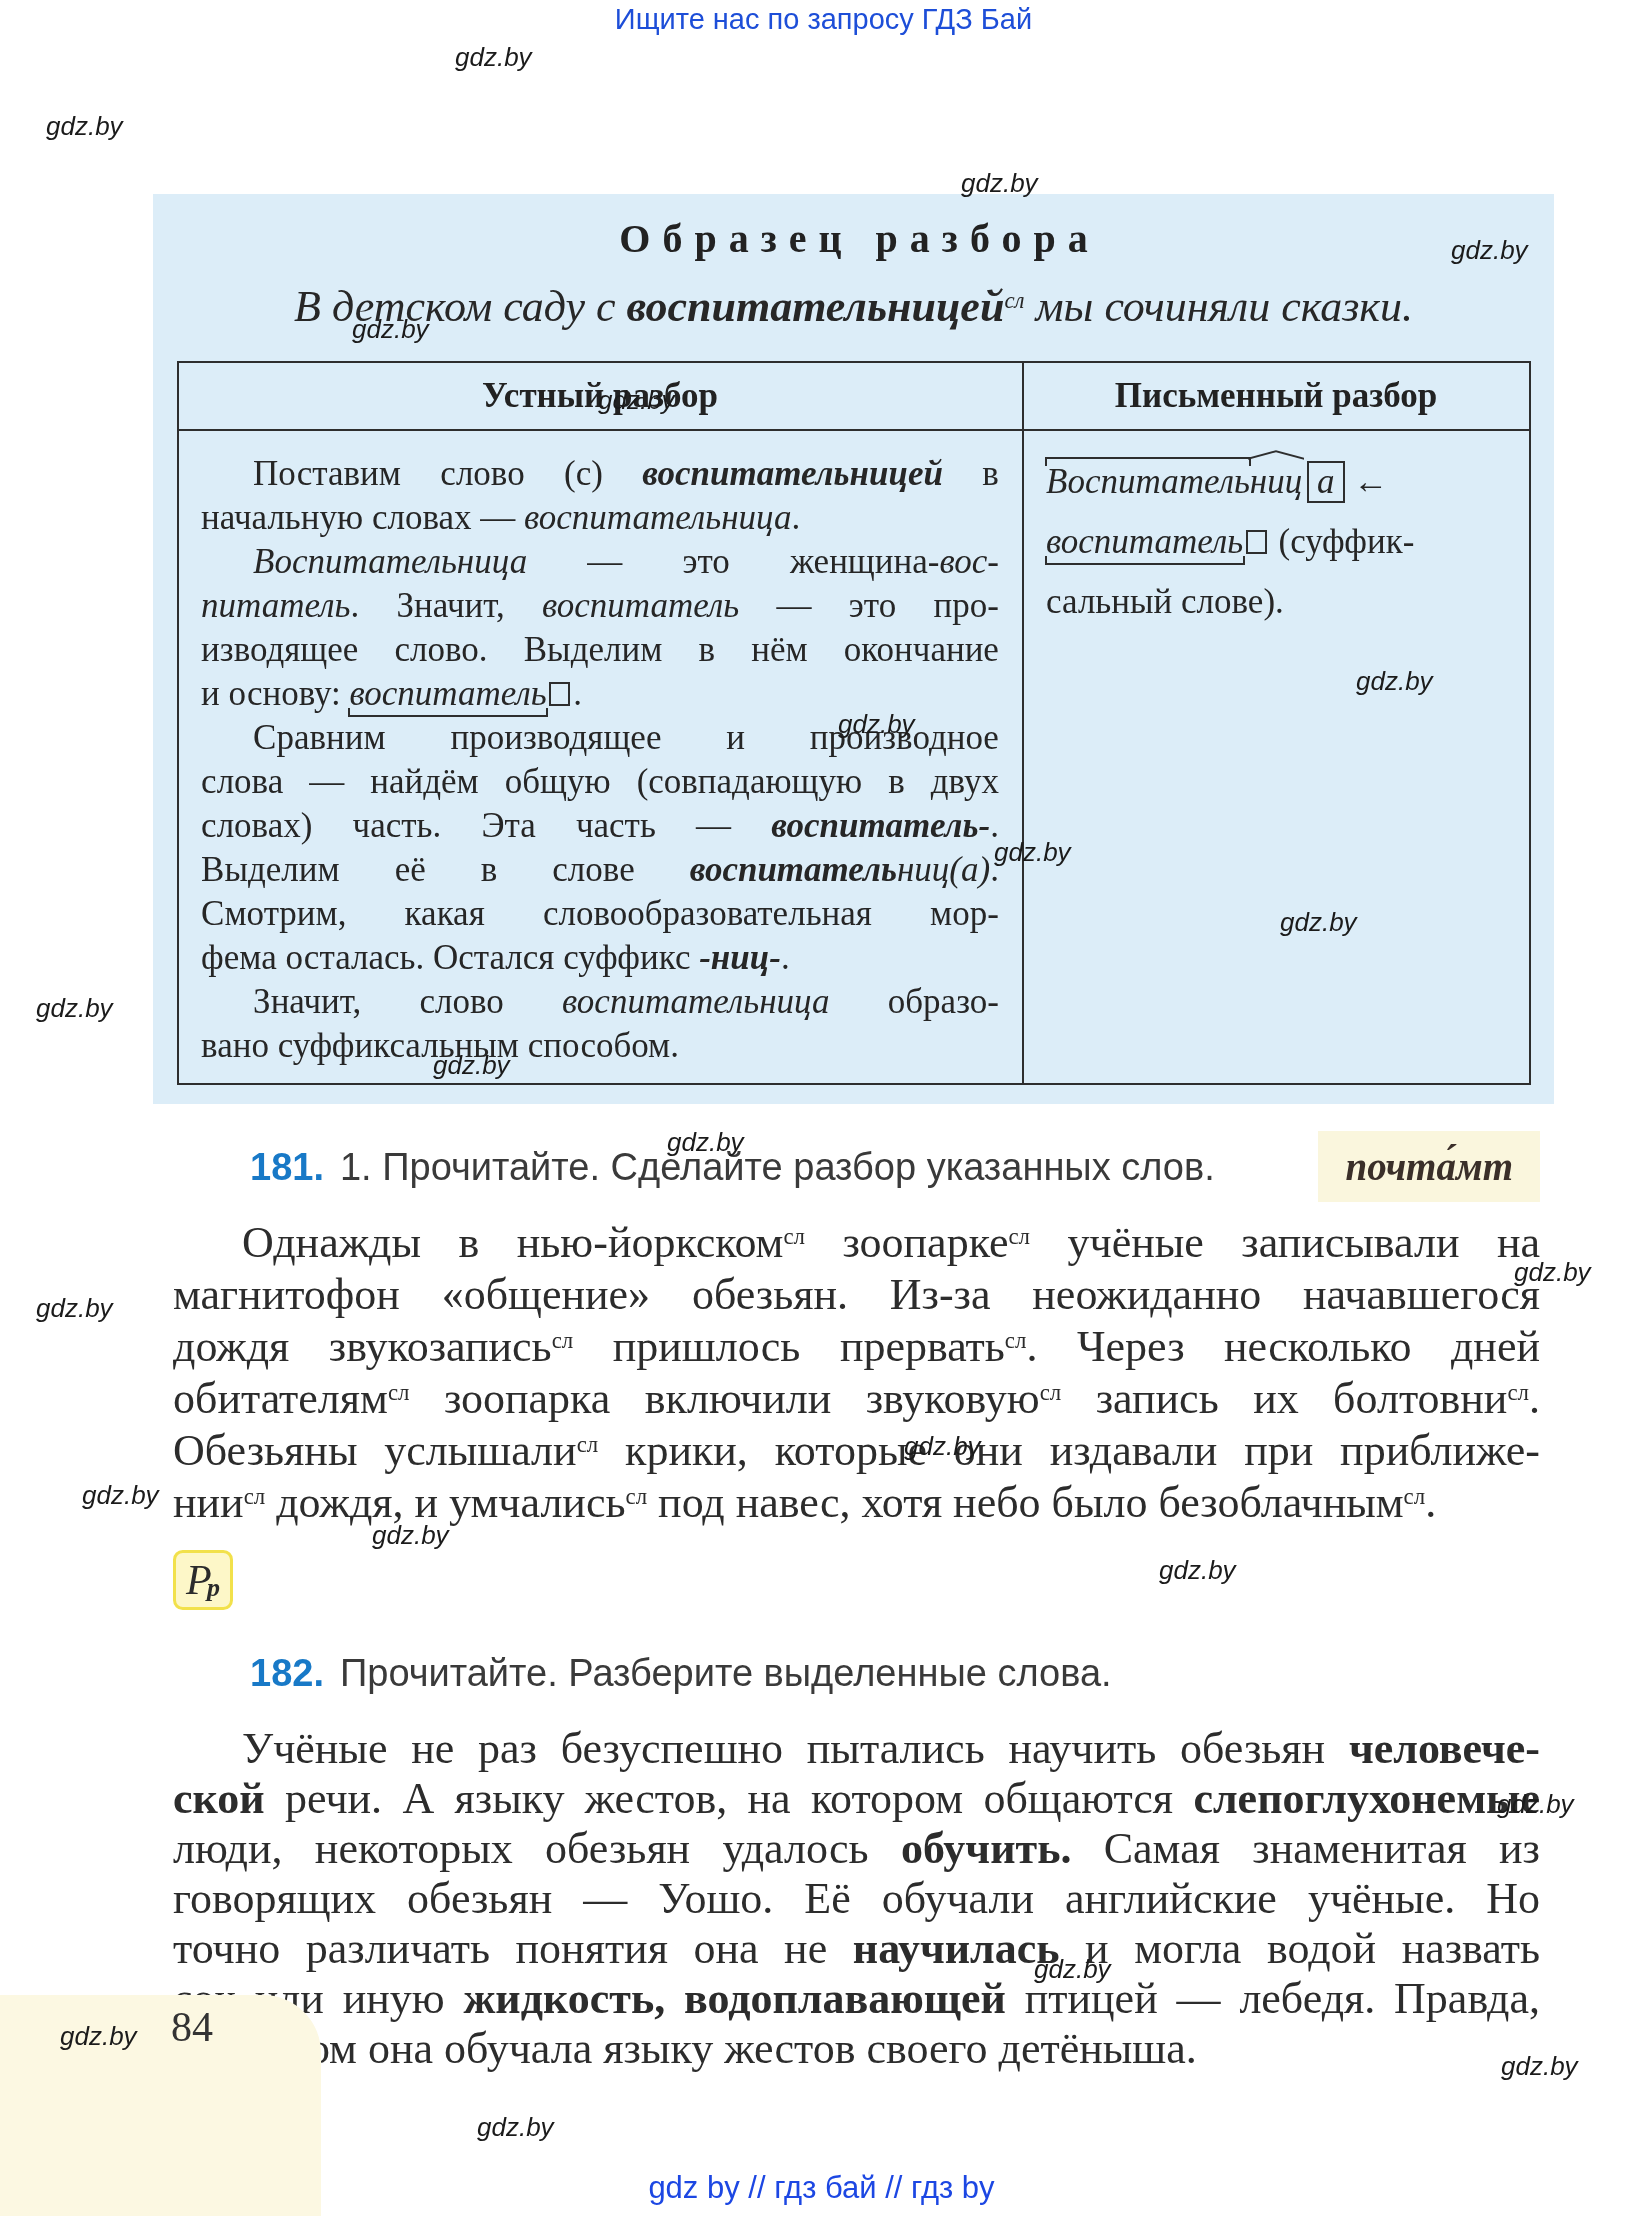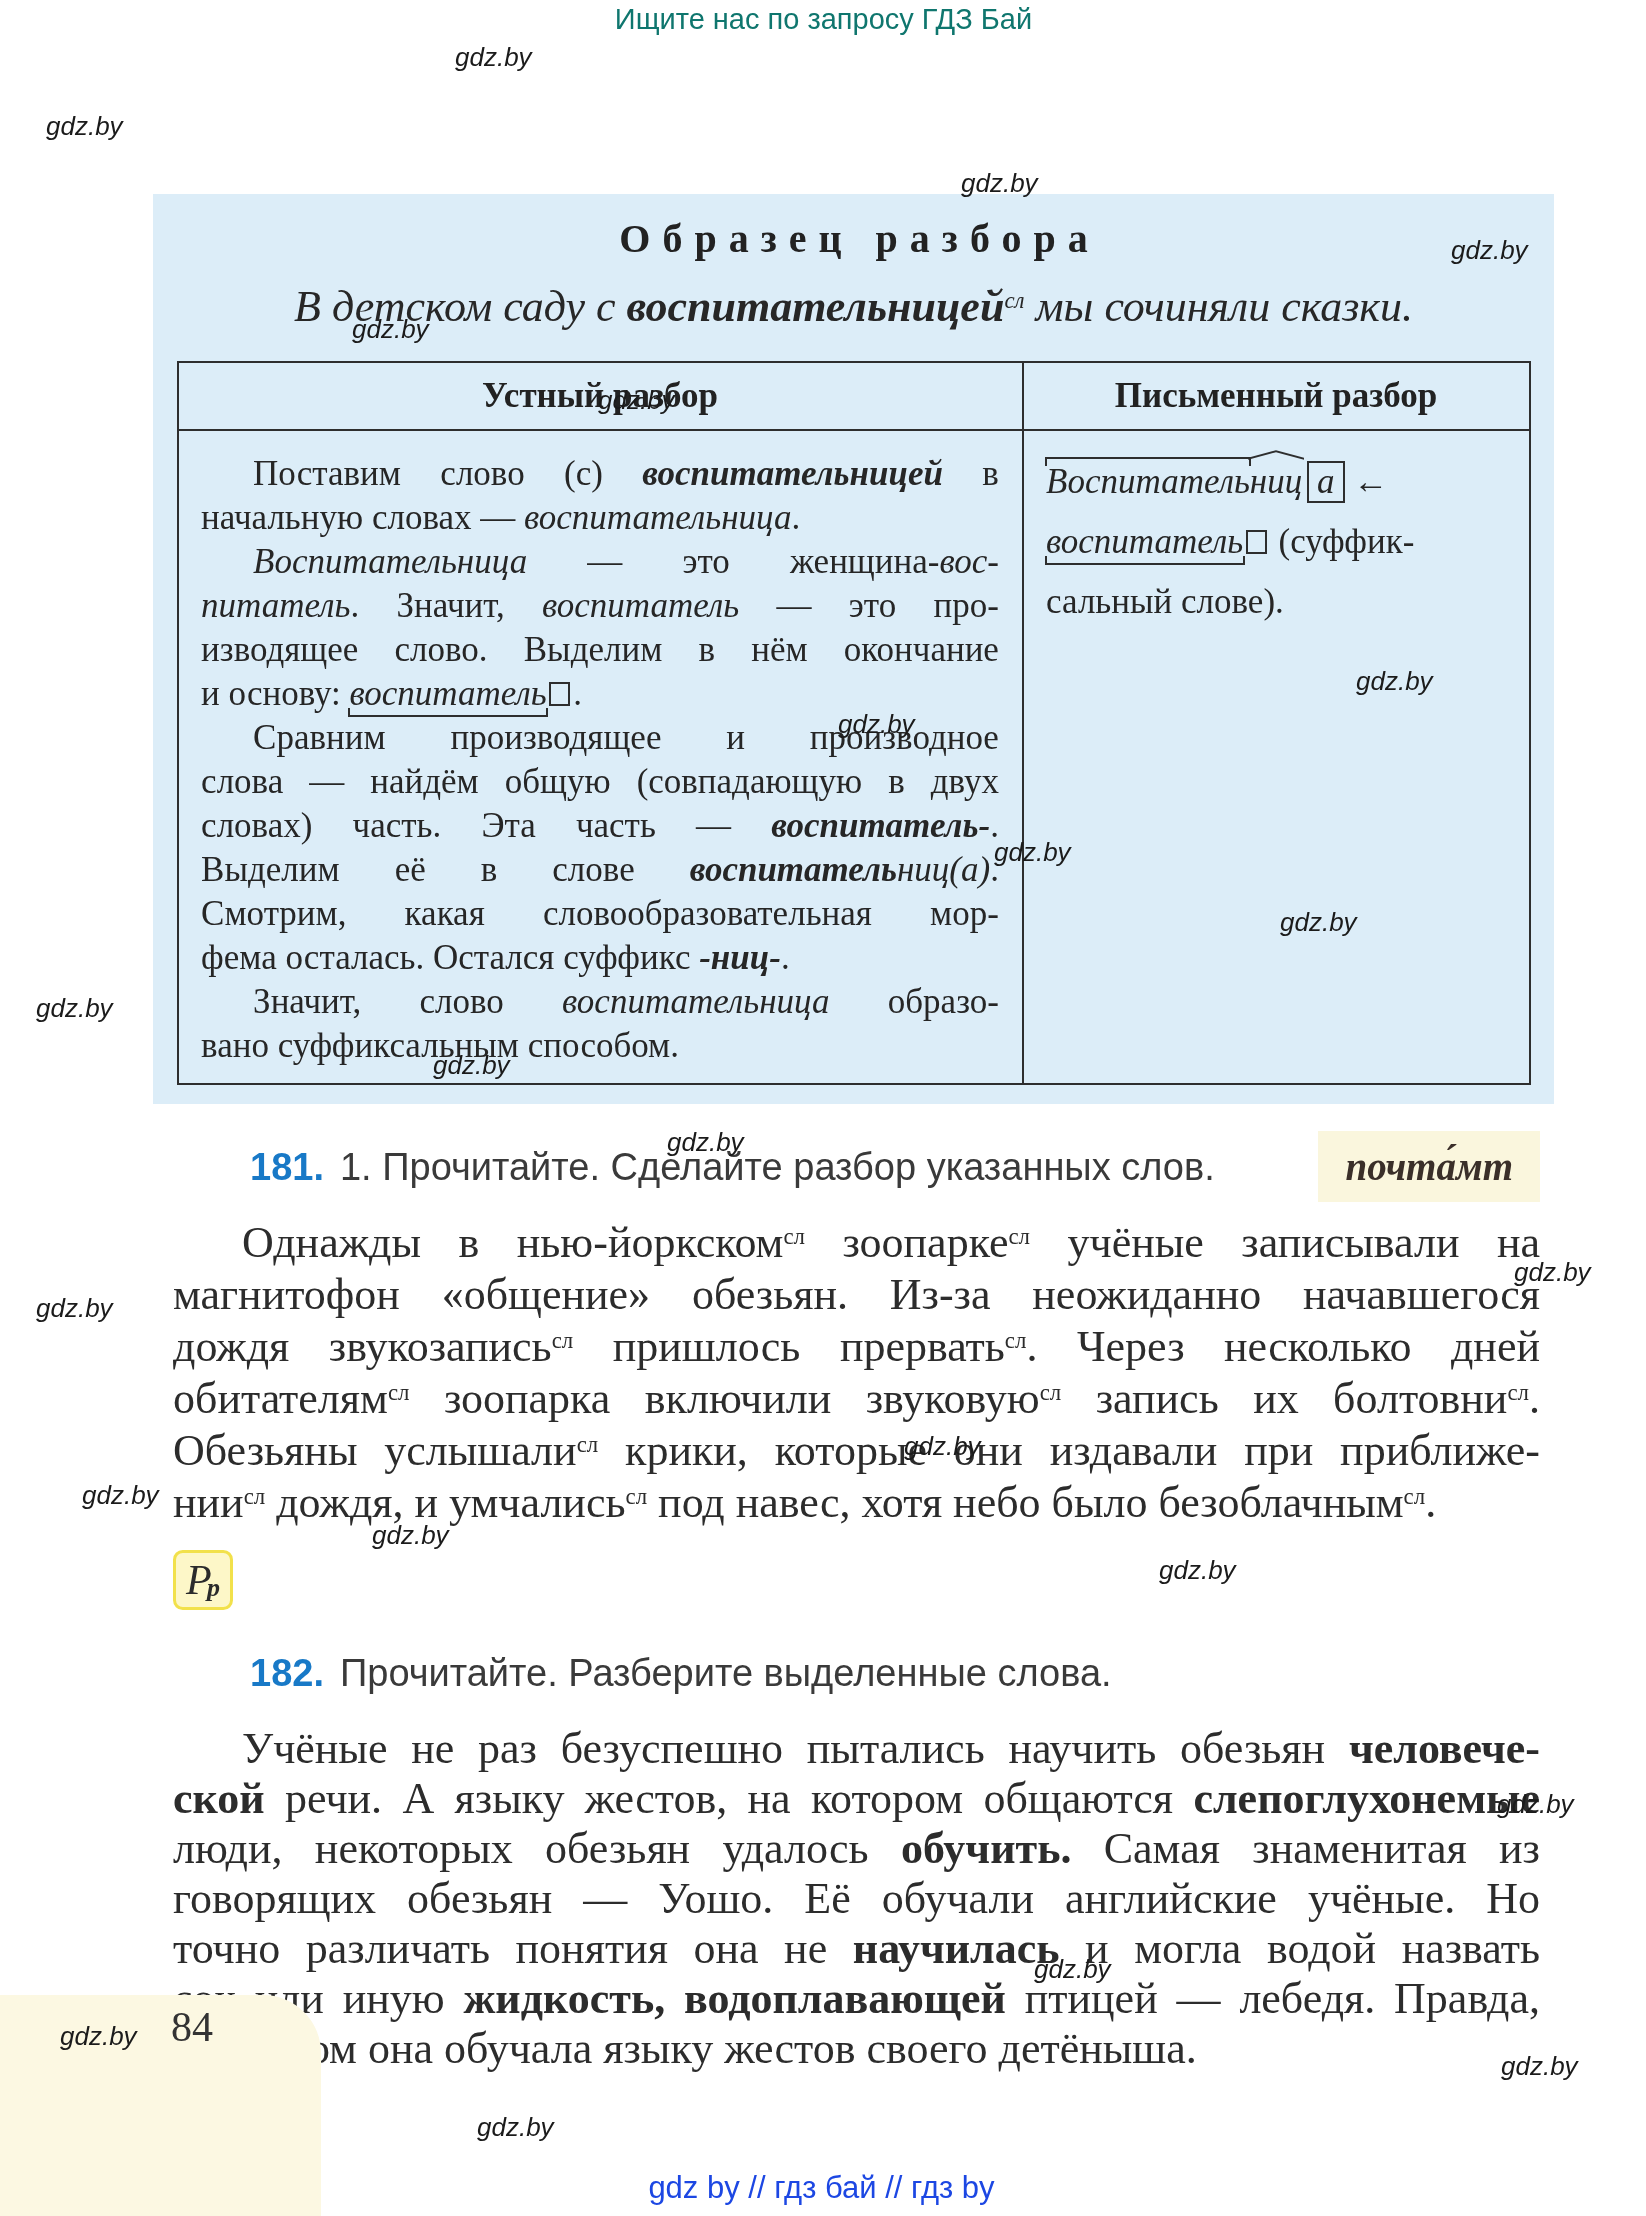--- a/index.html
+++ b/index.html
@@ -6,21 +6,21 @@
   html,body { background:#ffffff; }
   .page {
     position:relative; width:1647px; height:2216px; margin:0 auto;
     background:#ffffff; overflow:hidden;
     font-family:"Liberation Serif","DejaVu Serif",serif; color:#2c2c2c;
   }
   
   .promo {
     padding-top:3.2px; height:39px; text-align:center;
     font-family:"Liberation Sans","DejaVu Sans",sans-serif;
-    font-size:29px; color:#0f766e;
+    font-size:29px; color:#1d4ed8;
   }
   
   .watermark {
     position:absolute; font-family:"Liberation Sans","DejaVu Sans",sans-serif;
     font-size:26px; color:#1b1b1b; white-space:nowrap; z-index:5;font-style:italic;
   }
   
   .sample-box {
     position:relative; margin:155px 93px 0 153px;
     background:#dcedf8; padding:14.5px 0 19.3px;

